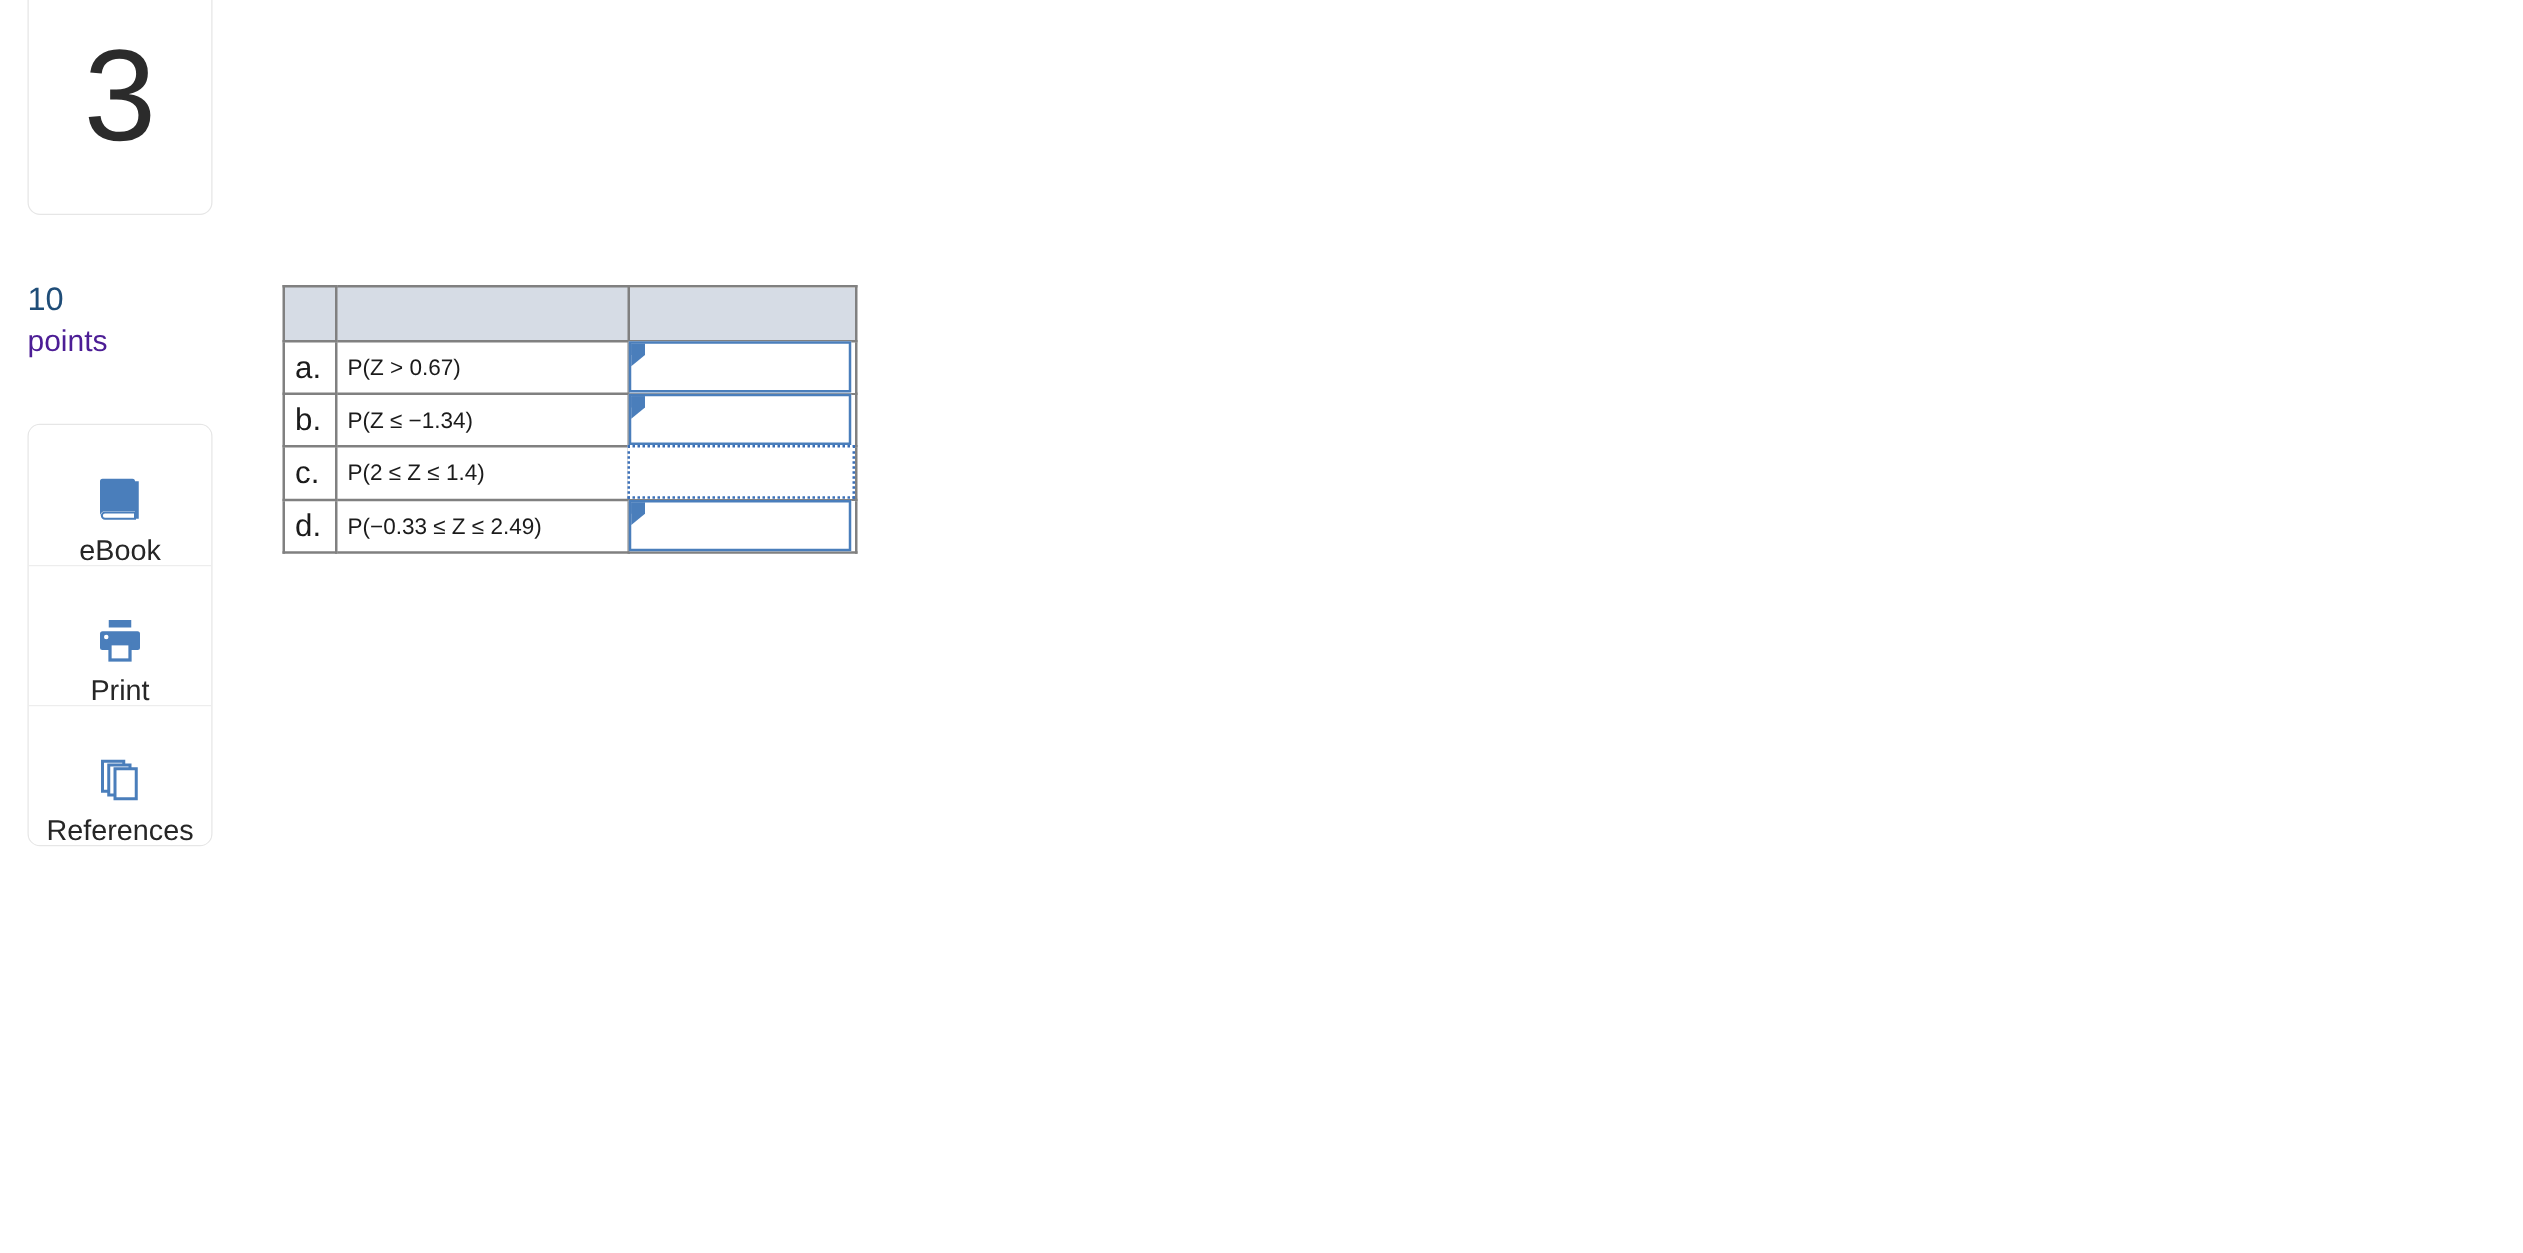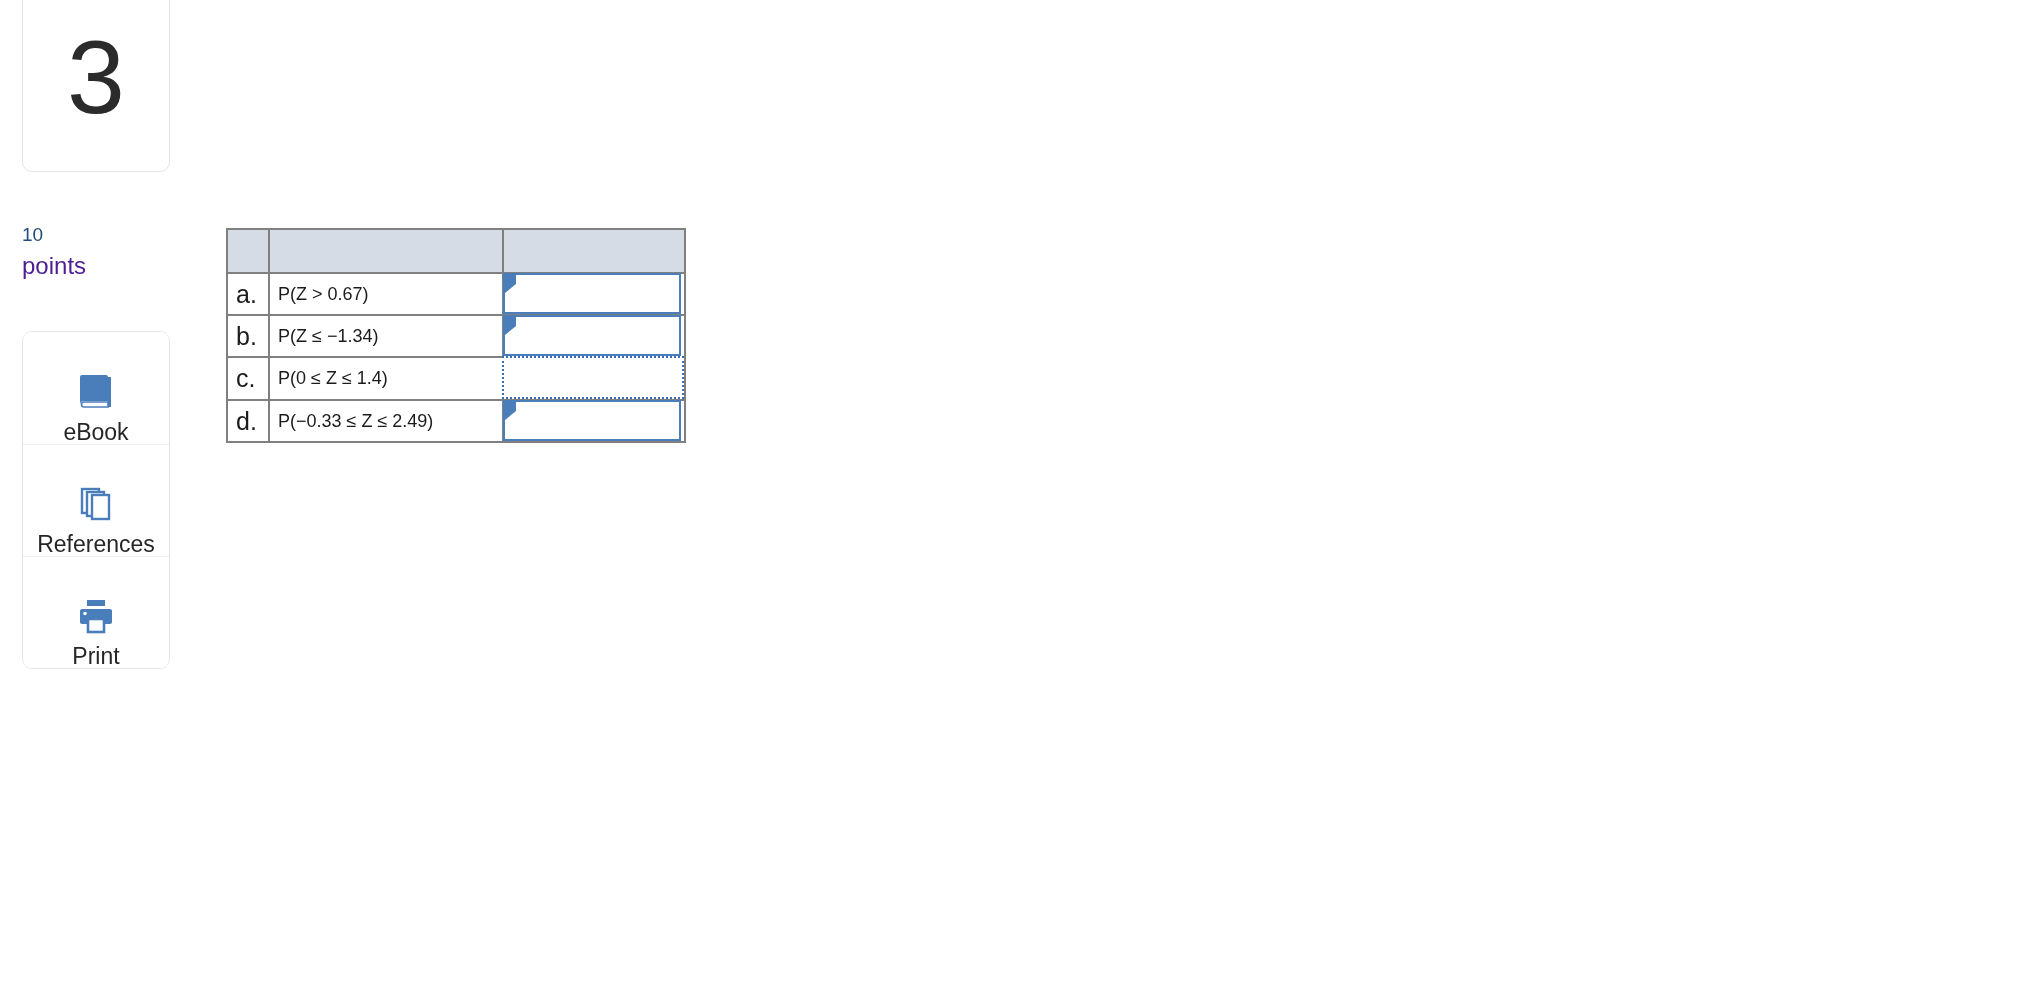--- a/index.html
+++ b/index.html
@@ -45,21 +45,21 @@
     color: #2b2b2b;
     font-weight: 400;
     font-family: "Liberation Sans", sans-serif;
   }
 
   #points-block {
     margin-top: 52px;
     padding-left: 0px;
   }
   #points-block .pts-value {
-    font-size: 19px;
+    font-size: 26px;
     color: #1f4d78;
     line-height: 1.2;
     font-weight: 400;
   }
   #points-block .pts-label {
     font-size: 24px;
     color: #4c1d95;
     line-height: 1.25;
     margin-top: 4px;
     font-weight: 400;
@@ -219,44 +219,44 @@
         <span>
           <svg class="tool-icon" viewBox="0 0 42 42" xmlns="http://www.w3.org/2000/svg">
             <path d="M7 4 h24 a2 2 0 0 1 2 2 v24 h-24 a4 4 0 0 0 -4 4 v-28 a2 2 0 0 1 2 -2 z" fill="#4a7ebb"></path>
             <path d="M9 31 h24 v5 h-24 a2.5 2.5 0 0 1 0 -5 z" fill="#ffffff" stroke="#4a7ebb" stroke-width="1.6"></path>
             <rect x="33" y="6" width="3" height="30" fill="#4a7ebb"></rect>
           </svg>
         </span>
         <span class="tool-label">eBook</span>
       </div>
 
-
-      <div class="tool-item">
-        <span>
-          <svg class="tool-icon" viewBox="0 0 42 42" xmlns="http://www.w3.org/2000/svg">
-            <rect x="7" y="6" width="17" height="24" fill="#ffffff" stroke="#4a7ebb" stroke-width="2.4"></rect>
-            <rect x="12" y="9" width="17" height="24" fill="#ffffff" stroke="#4a7ebb" stroke-width="2.4"></rect>
-            <rect x="17" y="12" width="17" height="24" fill="#ffffff" stroke="#4a7ebb" stroke-width="2.4"></rect>
-          </svg>
-        </span>
-        <span class="tool-label">References</span>
-      </div>
 
       <div class="tool-item">
         <span>
           <svg class="tool-icon" viewBox="0 0 42 42" xmlns="http://www.w3.org/2000/svg">
             <rect x="12" y="5" width="18" height="6" fill="#4a7ebb"></rect>
             <rect x="5" y="14" width="32" height="15" rx="2" fill="#4a7ebb"></rect>
             <circle cx="10" cy="18.5" r="1.8" fill="#ffffff"></circle>
             <rect x="13" y="24" width="16" height="13" fill="#ffffff" stroke="#4a7ebb" stroke-width="2.6"></rect>
           </svg>
         </span>
         <span class="tool-label">Print</span>
       </div>
 
+      <div class="tool-item">
+        <span>
+          <svg class="tool-icon" viewBox="0 0 42 42" xmlns="http://www.w3.org/2000/svg">
+            <rect x="7" y="6" width="17" height="24" fill="#ffffff" stroke="#4a7ebb" stroke-width="2.4"></rect>
+            <rect x="12" y="9" width="17" height="24" fill="#ffffff" stroke="#4a7ebb" stroke-width="2.4"></rect>
+            <rect x="17" y="12" width="17" height="24" fill="#ffffff" stroke="#4a7ebb" stroke-width="2.4"></rect>
+          </svg>
+        </span>
+        <span class="tool-label">References</span>
+      </div>
+
     </div>
   </div>
 
 
   <div id="answer-table-wrap">
     <table class="answer-table">
       <tbody>
         <tr class="head-row">
           <td class="col-letter">
             <span class="cell-text"></span>
@@ -297,21 +297,21 @@
               <span class="inp-value"></span>
             </div>
           </td>
         </tr>
 
         <tr class="body-row">
           <td class="col-letter">
             <span class="cell-text">c.</span>
           </td>
           <td class="col-expr">
-            <span class="cell-text">P(0 ≤ Z ≤ 1.4)</span>
+            <span class="cell-text">P(2 ≤ Z ≤ 1.4)</span>
           </td>
           <td class="col-input">
             <div class="ans-input dotted">
               <span class="inp-value"></span>
             </div>
           </td>
         </tr>
 
         <tr class="body-row">
           <td class="col-letter">

